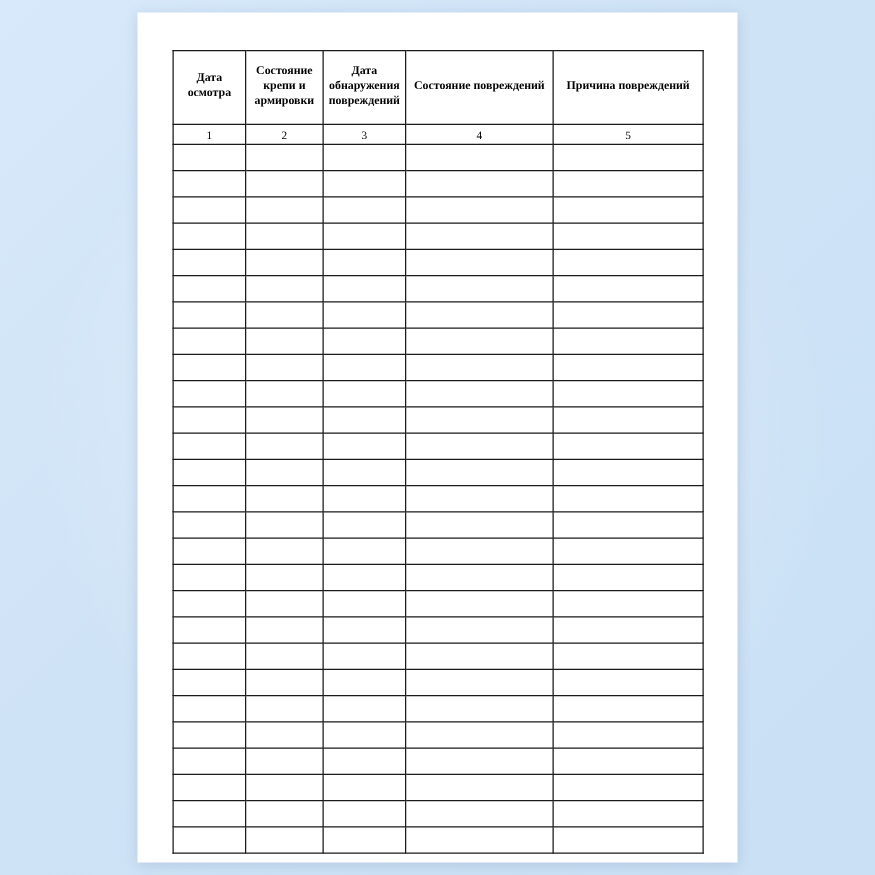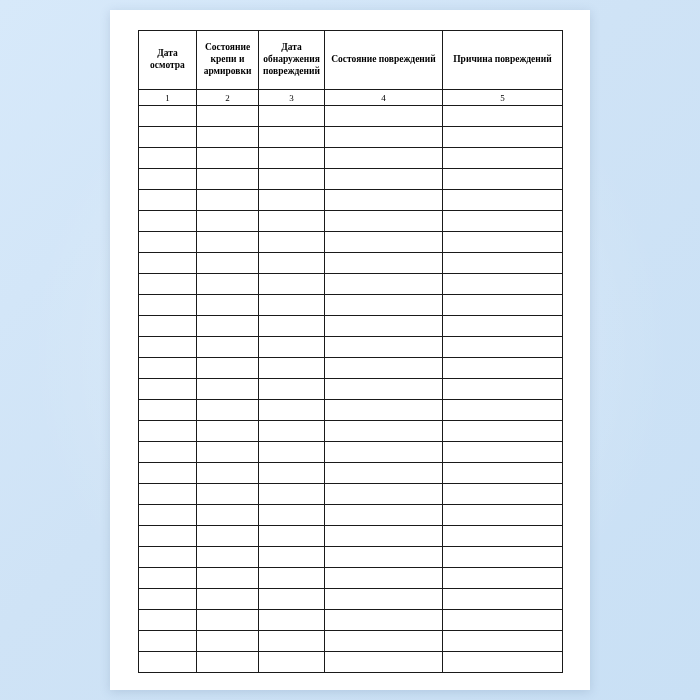--- a/index.html
+++ b/index.html
@@ -32,21 +32,21 @@
     left: 110px;
     top: 10px;
     width: 480px;
     height: 680px;
     background: #ffffff;
     box-shadow: 0 2px 10px rgba(60, 90, 130, 0.18);
   }
   .table-wrap {
     position: absolute;
     left: 28px;
-    top: 20px;
+    top: 30px;
     width: 424px;
   }
   table.doc-table {
     border-collapse: collapse;
     width: 424px;
     table-layout: fixed;
   }
   table.doc-table th,
   table.doc-table td {
     border: 1px solid #1a1a1a;

